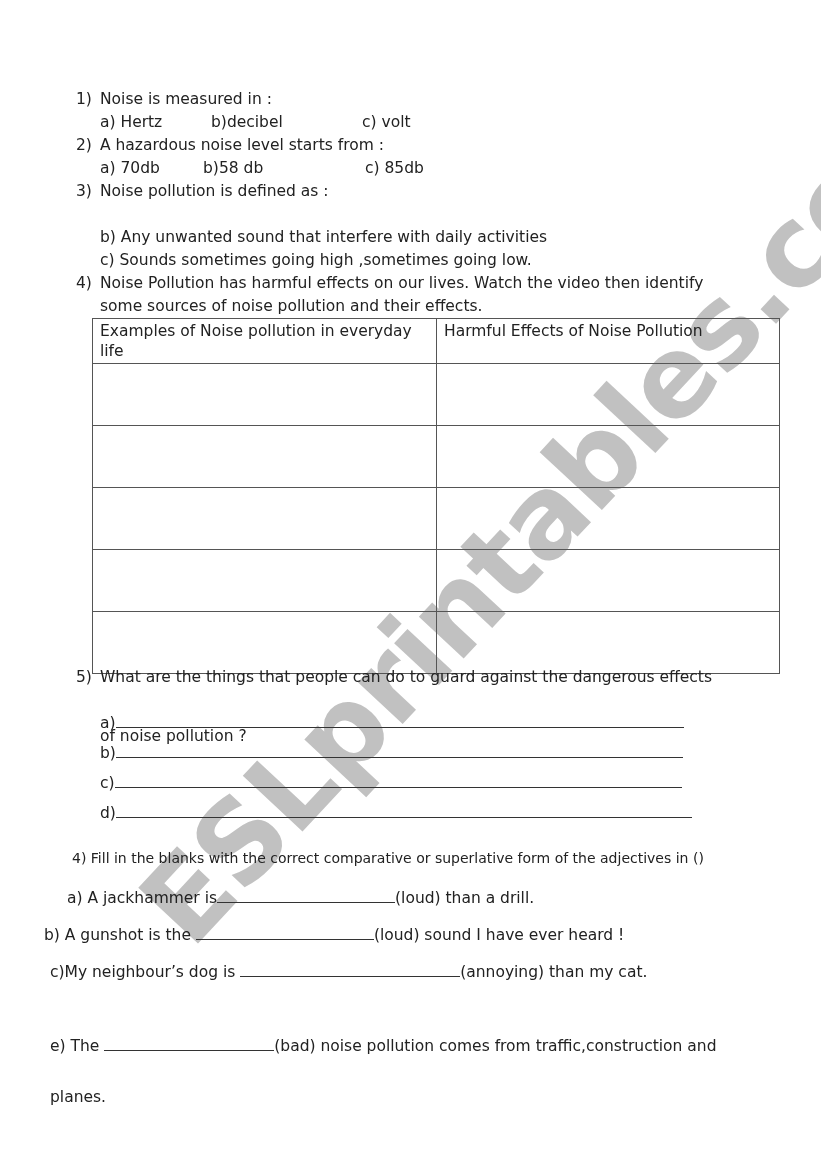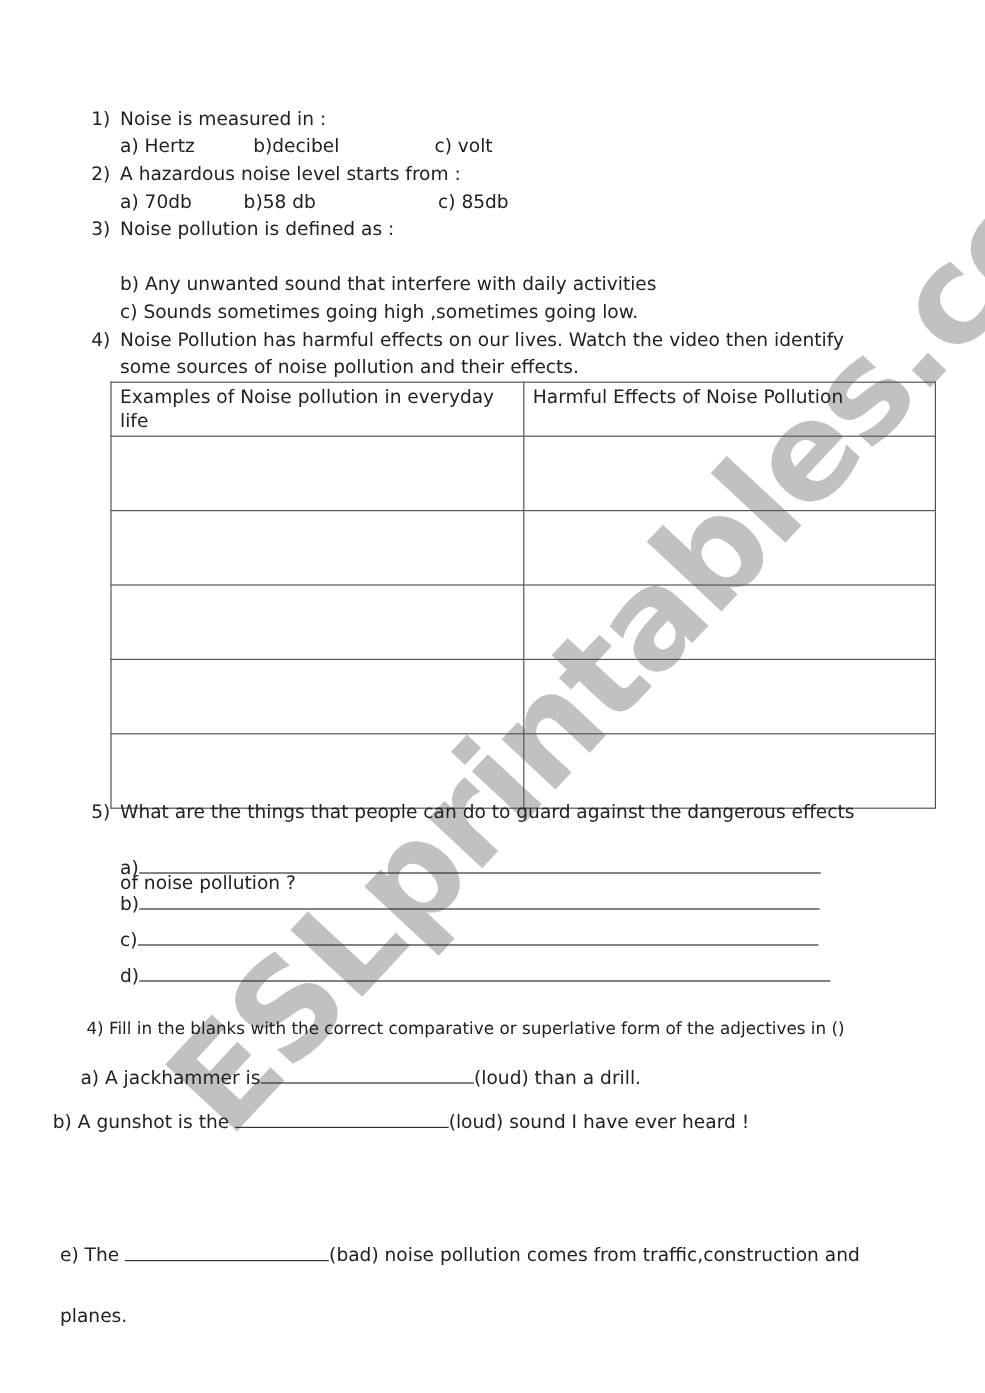--- a/index.html
+++ b/index.html
@@ -174,18 +174,21 @@
   </div>
 
   <div class="line small" style="top:848px;left:72px;">4) Fill in the blanks with the correct comparative or superlative form of the adjectives in ()</div>
 
   <div class="line" style="top:888px;left:50px;margin-left:17px;">
     <span>a) A jackhammer is</span><span class="blank-line" style="width:178px;"></span><span>(loud) than a drill.</span>
   </div>
   <div class="line" style="top:925px;left:44px;">
     <span>b) A gunshot is the </span><span class="blank-line" style="width:178px;"></span><span>(loud) sound I have ever heard !</span>
   </div>
+  <div class="line" style="top:962px;left:50px;">
+    <span>c)My neighbour’s dog is </span><span class="blank-line" style="width:220px;"></span><span>(annoying) than my cat.</span>
+  </div>
   <div class="line" style="top:1036px;left:50px;">
     <span>e) The </span><span class="blank-line" style="width:170px;"></span><span>(bad) noise pollution comes from traffic,construction and</span>
   </div>
   <div class="line" style="top:1087px;left:50px;">planes.</div>
 
 </div>
 
 </body></html>

